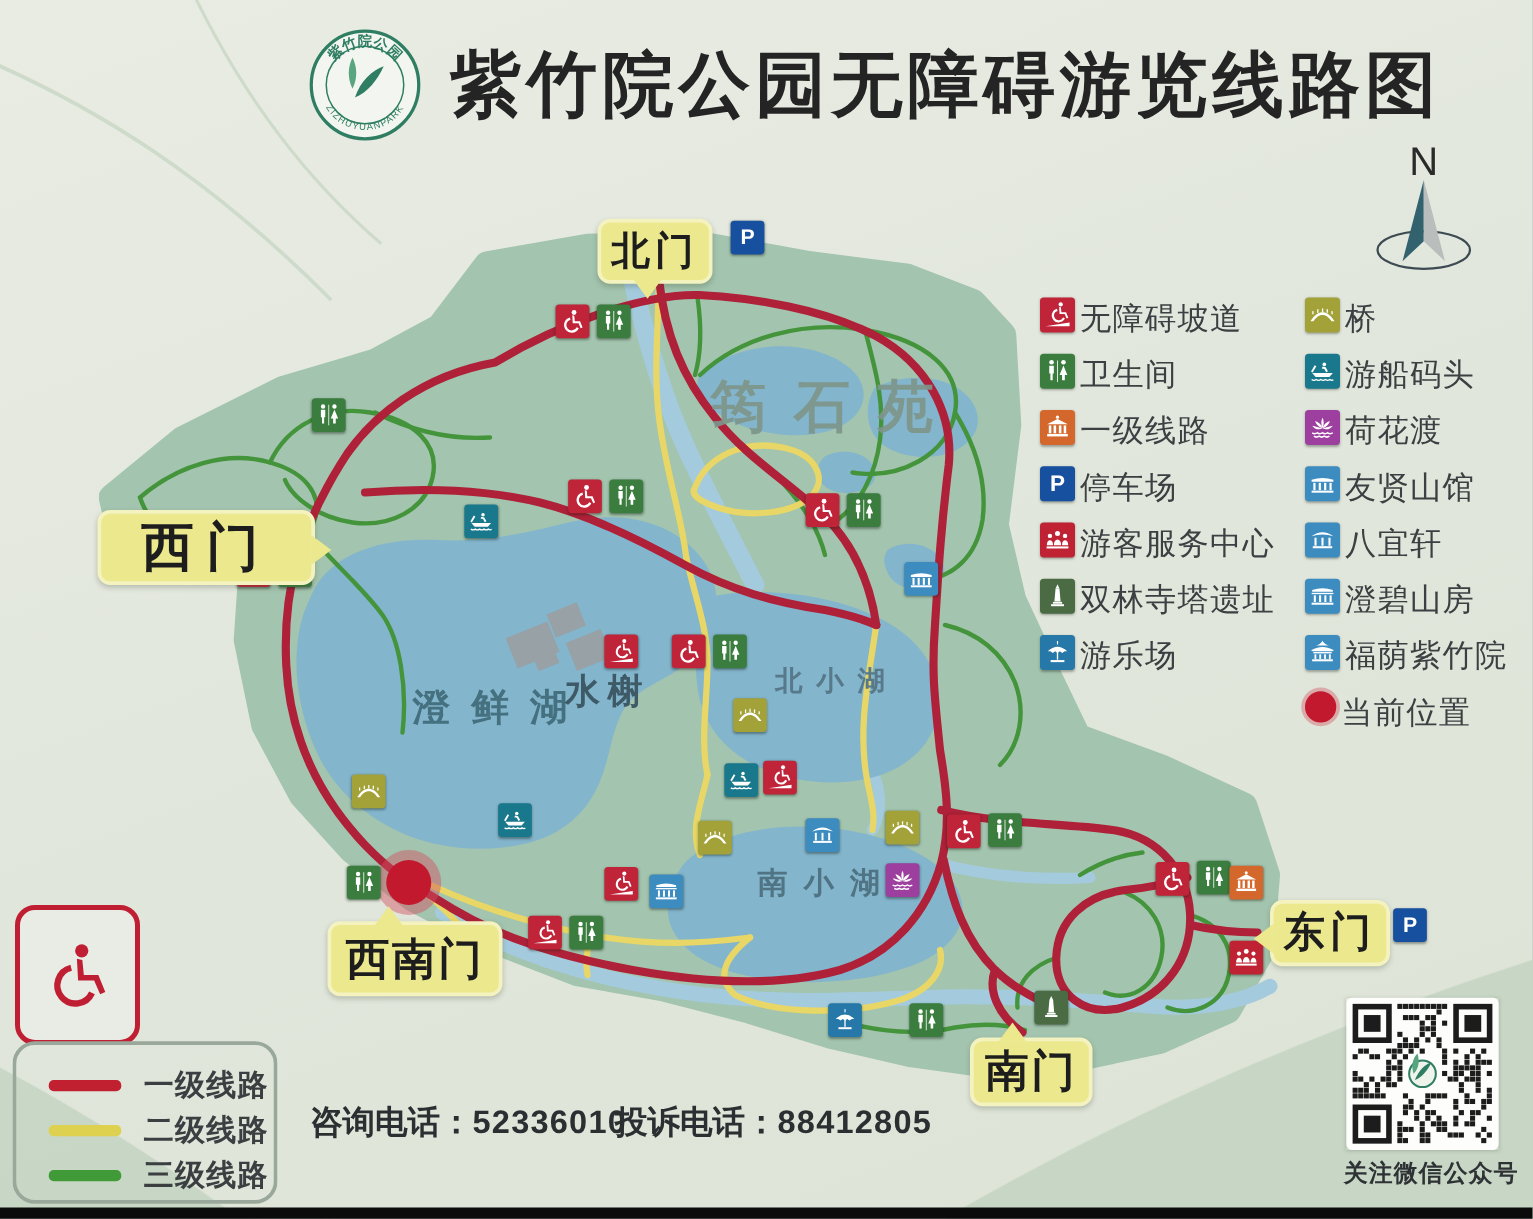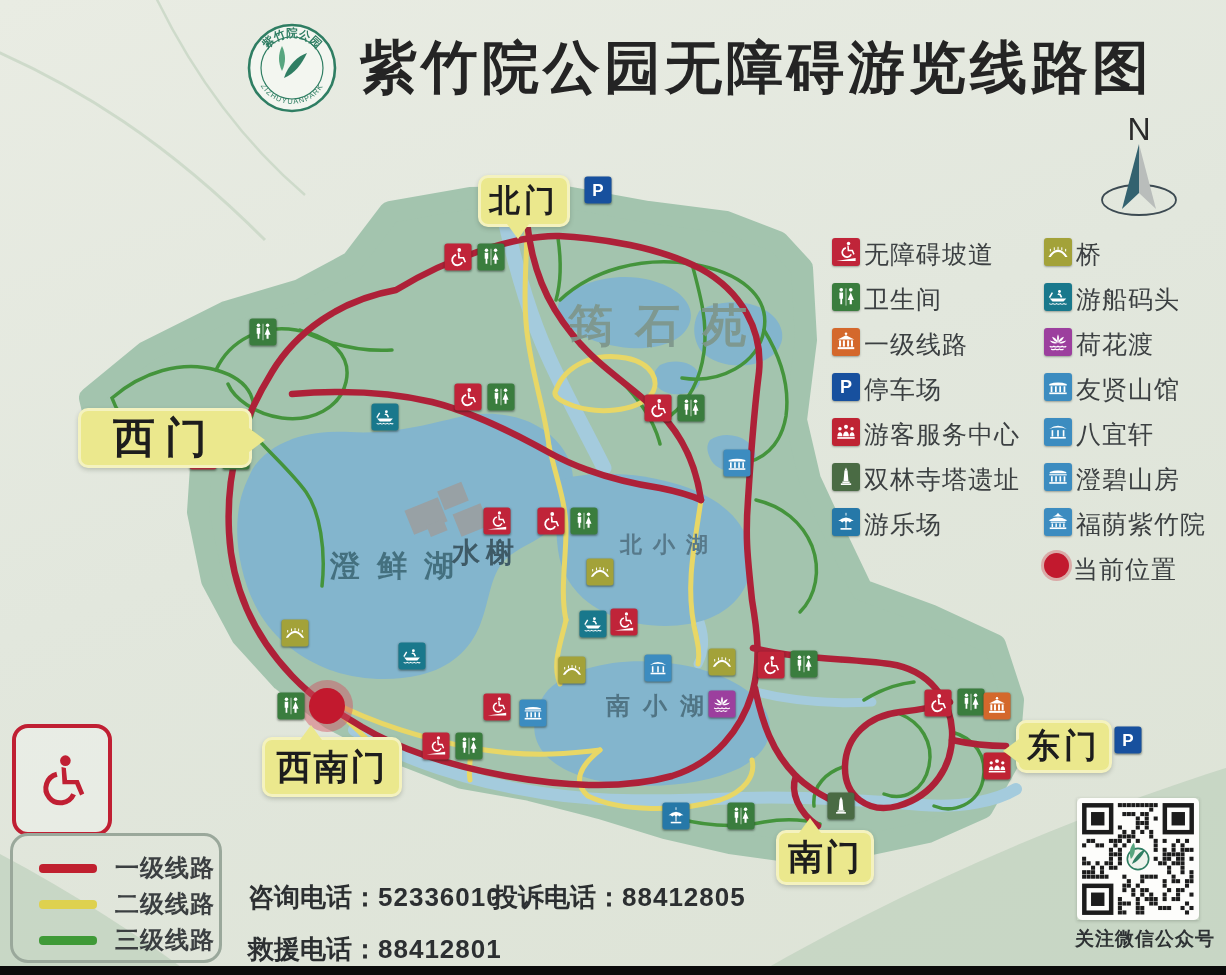--- a/index.html
+++ b/index.html
@@ -796,23 +796,20 @@
   <div class="contacts">
 
       <div class="ct-item">
         <span class="ct-lb">咨询电话：</span><span class="ct-num">52336010</span>
       </div>
 
       <div class="ct-item">
         <span class="ct-lb">投诉电话：</span><span class="ct-num">88412805</span>
       </div>
 
-      <div class="ct-item">
-        <span class="ct-lb">救援电话：</span><span class="ct-num">88412801</span>
-      </div>
     </div>
 
   <div class="qr-block">
     <svg id="qr-svg" class="qr-svg" viewBox="0 0 120 120">
         <rect x="0" y="0" width="120" height="120" rx="5" fill="#fdfdfb"></rect>
         <rect x="40.2" y="5.0" width="4" height="4" fill="#1c1c1c"></rect>
         <rect x="44.6" y="5.0" width="4" height="4" fill="#1c1c1c"></rect>
         <rect x="49.0" y="5.0" width="4" height="4" fill="#1c1c1c"></rect>
         <rect x="53.4" y="5.0" width="4" height="4" fill="#1c1c1c"></rect>
         <rect x="57.8" y="5.0" width="4" height="4" fill="#1c1c1c"></rect>

